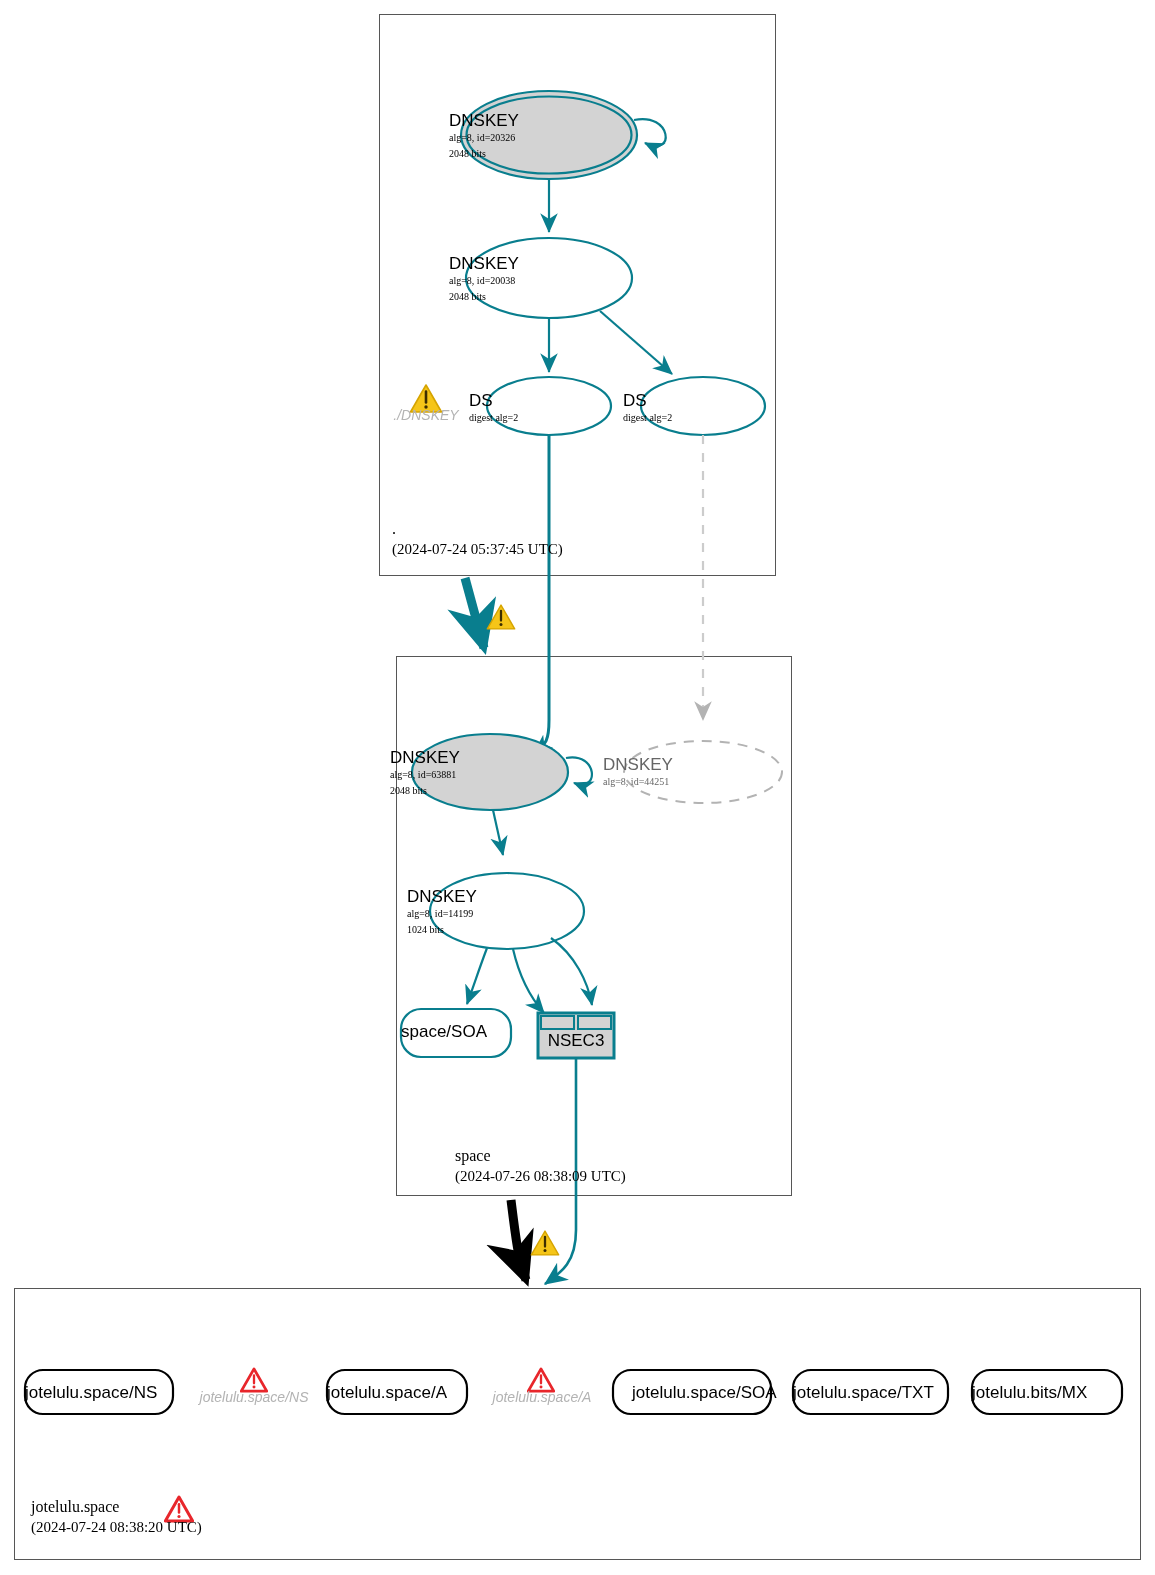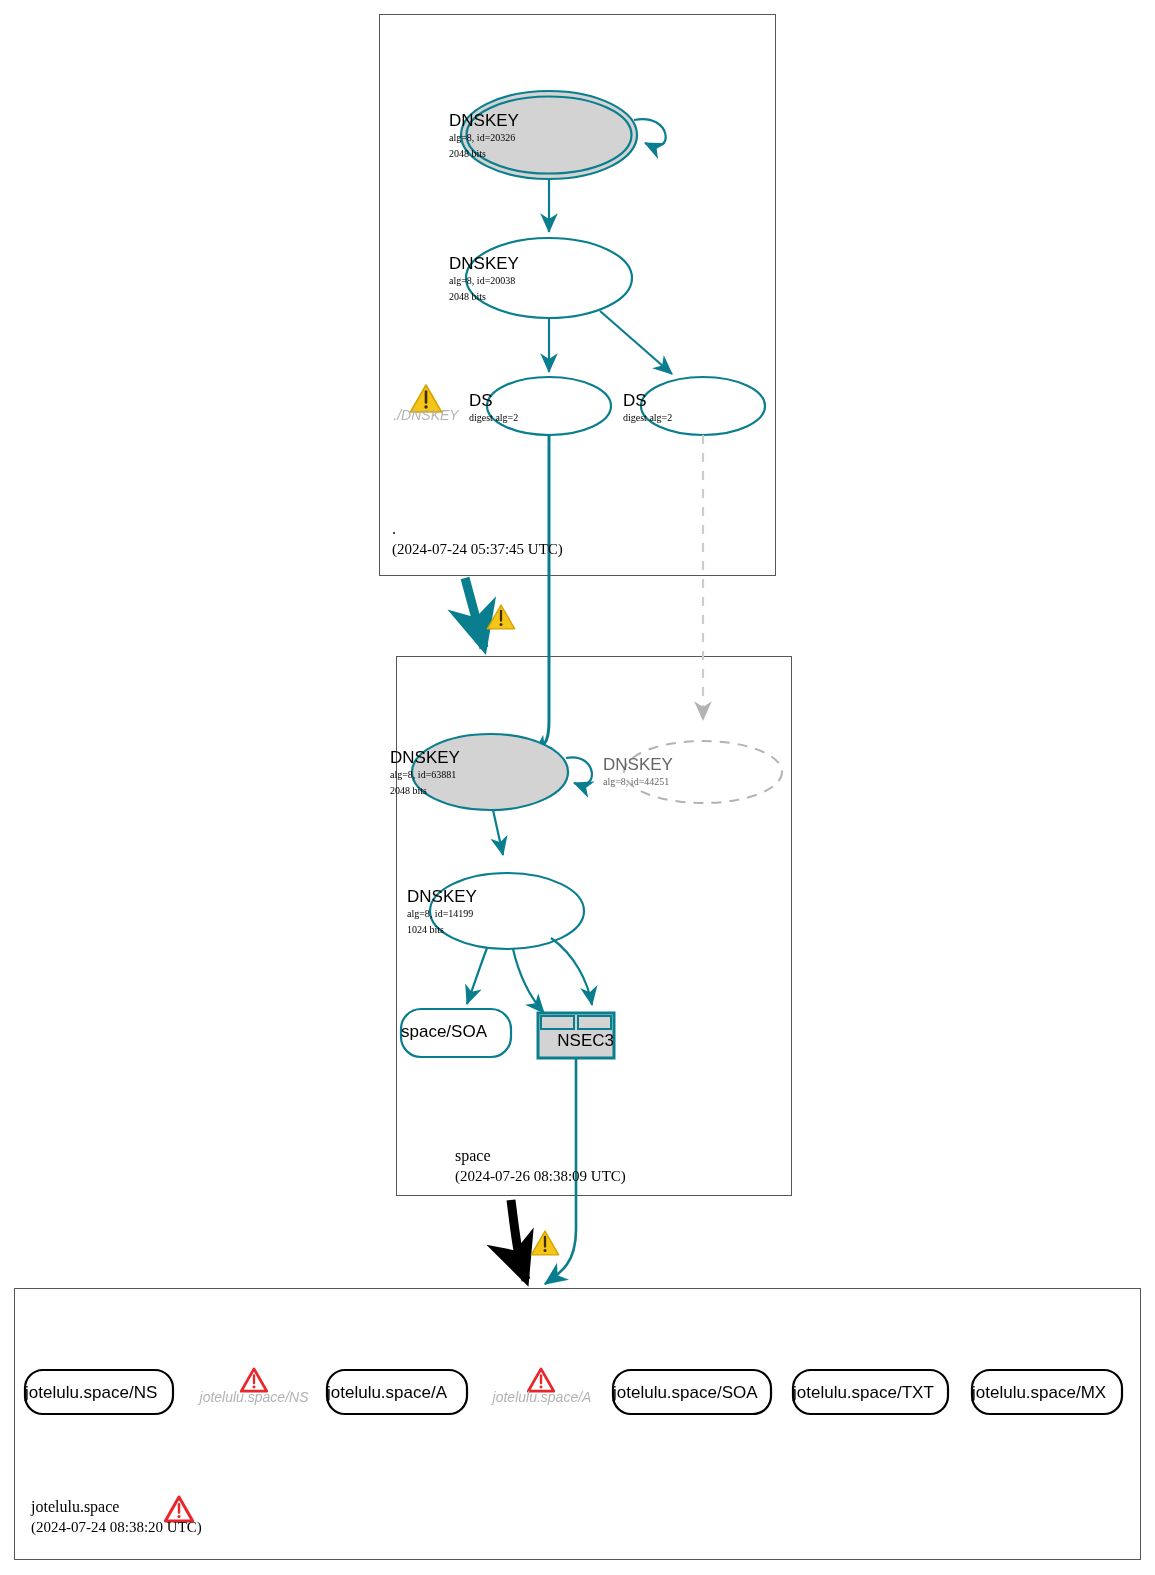--- a/index.html
+++ b/index.html
@@ -215,38 +215,38 @@
   <div class="node-label" style="left:407px; top:887px; width:200px;">
     <span class="nl-title">DNSKEY</span>
     <span class="nl-sub">alg=8, id=14199</span>
     <span class="nl-sub">1024 bits</span>
   </div>
 
   <div class="node-label" style="left:401px; top:1022px; width:98px;">
     <span class="rr-label">space/SOA</span>
   </div>
 
-  <div class="nsec3-label" style="left:538px; top:1031px; width:76px; text-align:right;">
+  <div class="nsec3-label" style="left:538px; top:1031px; width:76px; text-align:center;">
     <span>NSEC3</span>
   </div>
 
   <div class="node-label" style="left:25px; top:1383px; width:148px;">
     <span class="rr-label">jotelulu.space/NS</span>
   </div>
   <div class="node-label" style="left:327px; top:1383px; width:140px;">
     <span class="rr-label">jotelulu.space/A</span>
   </div>
-  <div class="node-label" style="left:613px; top:1383px; width:158px;">
+  <div class="node-label" style="left:613px; top:1383px; width:158px;padding-left:19px;">
     <span class="rr-label">jotelulu.space/SOA</span>
   </div>
   <div class="node-label" style="left:793px; top:1383px; width:158px;">
     <span class="rr-label">jotelulu.space/TXT</span>
   </div>
   <div class="node-label" style="left:972px; top:1383px; width:150px;">
-    <span class="rr-label">jotelulu.space/MX</span>
+    <span class="rr-label">jotelulu.bits/MX</span>
   </div>
 
   <div class="icon-wrap" style="left:409px; top:383px;">
     <svg width="34" height="31" viewBox="0 0 34 31">
       <path d="M17 2 L32.5 29 L1.5 29 Z" fill="#f5c518" stroke="#d6a400" stroke-width="1.6" stroke-linejoin="round"></path>
       <path d="M17 8.5 L17 19.5" stroke="#3d2e00" stroke-width="2.6" stroke-linecap="round"></path>
       <circle cx="17" cy="24" r="1.7" fill="#3d2e00"></circle>
     </svg>
   </div>
   <div class="warn-label" style="left:386px; top:407px; width:80px;">

